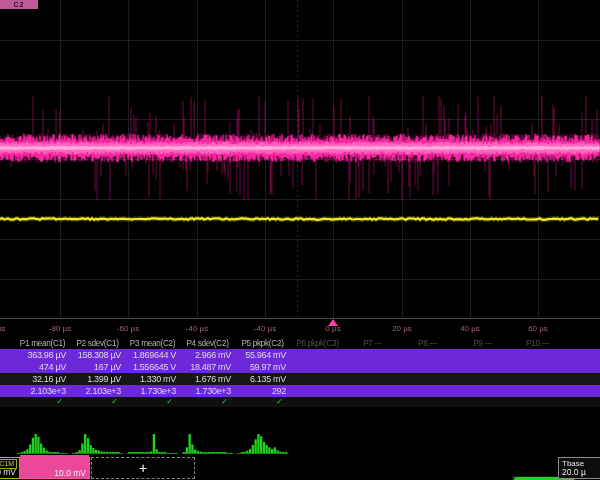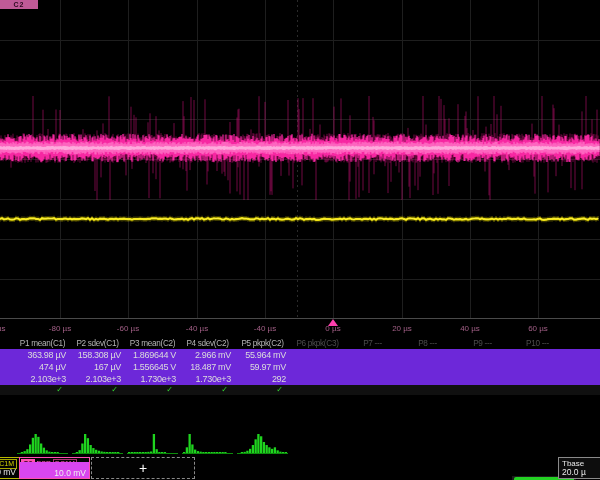--- a/index.html
+++ b/index.html
@@ -46,21 +46,21 @@
   #c1-box{left:-40px;width:58px;border:1px solid #b9b900;}
   #c1-coupling{position:absolute;right:2px;top:1px;font-size:7px;color:#d8d800;
                border:1px solid #a8a800;padding:0 2px;line-height:8px;}
   #c1-scale{position:absolute;right:3px;bottom:1px;font-size:8.5px;color:#e6e6e6;}
   #c2-box{left:19px;width:69px;border:1px solid #ff4fb0;}
   #c2-row1{position:absolute;left:0;top:0;right:0;height:11px;display:flex;align-items:center;gap:2px;padding-left:1px;}
   #c2-label{background:#ff4fb0;color:#33001b;font-size:7.5px;font-weight:bold;padding:0 2px;
             line-height:9px;}
   #c2-mode{color:#ff5fb8;font-size:7px;line-height:9px;}
   #c2-coupling{color:#ff5fb8;font-size:7px;border:1px solid #a8336f;padding:0 1px;line-height:8px;}
-  #c2-row2{position:absolute;left:0;bottom:0;right:0;height:16px;background:#d946ef;}
+  #c2-row2{position:absolute;left:0;bottom:0;right:0;height:23px;background:#ec4899;}
   #c2-scale{position:absolute;right:3px;bottom:0px;font-size:8.5px;color:#f0f0f0;line-height:9px;}
   #add-box{left:91px;width:102px;border:1px dashed #8a8a8a;}
   #add-plus{position:absolute;left:0;right:0;top:1px;text-align:center;color:#fff;
             font-size:14px;line-height:18px;}
   #hd-panel{position:absolute;left:512px;top:0;width:64px;height:24px;background:#1c1c1c;margin-top:20px;}
   #hd-badge{margin:1px 2px 0 2px;height:12px;background:#23d123;border-radius:2px;color:#022802;
             font-size:9px;font-weight:bold;text-align:center;line-height:12px;}
   #hd-bits{font-size:13px;color:#aeb4b4;text-align:center;line-height:10px;}
   #tbase-box{left:558px;width:70px;border:1px solid #8a8a8a;background:#0d0d0d;}
   #tbase-label{position:absolute;left:3px;top:1px;font-size:8px;color:#e8e8e8;}
@@ -126,20 +126,33 @@
         <div class="v-cell"></div>
         <div class="v-cell"></div>
       </div>
       <div class="t-row stripe-b">
         <div></div>
         <div class="v-cell">474 µV</div>
         <div class="v-cell">167 µV</div>
         <div class="v-cell">1.556645 V</div>
         <div class="v-cell">18.487 mV</div>
         <div class="v-cell">59.97 mV</div>
+        <div class="v-cell"></div>
+        <div class="v-cell"></div>
+        <div class="v-cell"></div>
+        <div class="v-cell"></div>
+        <div class="v-cell"></div>
+      </div>
+      <div class="t-row stripe-a">
+        <div></div>
+        <div class="v-cell">32.16 µV</div>
+        <div class="v-cell">1.399 µV</div>
+        <div class="v-cell">1.330 mV</div>
+        <div class="v-cell">1.676 mV</div>
+        <div class="v-cell">6.135 mV</div>
         <div class="v-cell"></div>
         <div class="v-cell"></div>
         <div class="v-cell"></div>
         <div class="v-cell"></div>
         <div class="v-cell"></div>
       </div>
       <div class="t-row stripe-b">
         <div></div>
         <div class="v-cell">2.103e+3</div>
         <div class="v-cell">2.103e+3</div>

